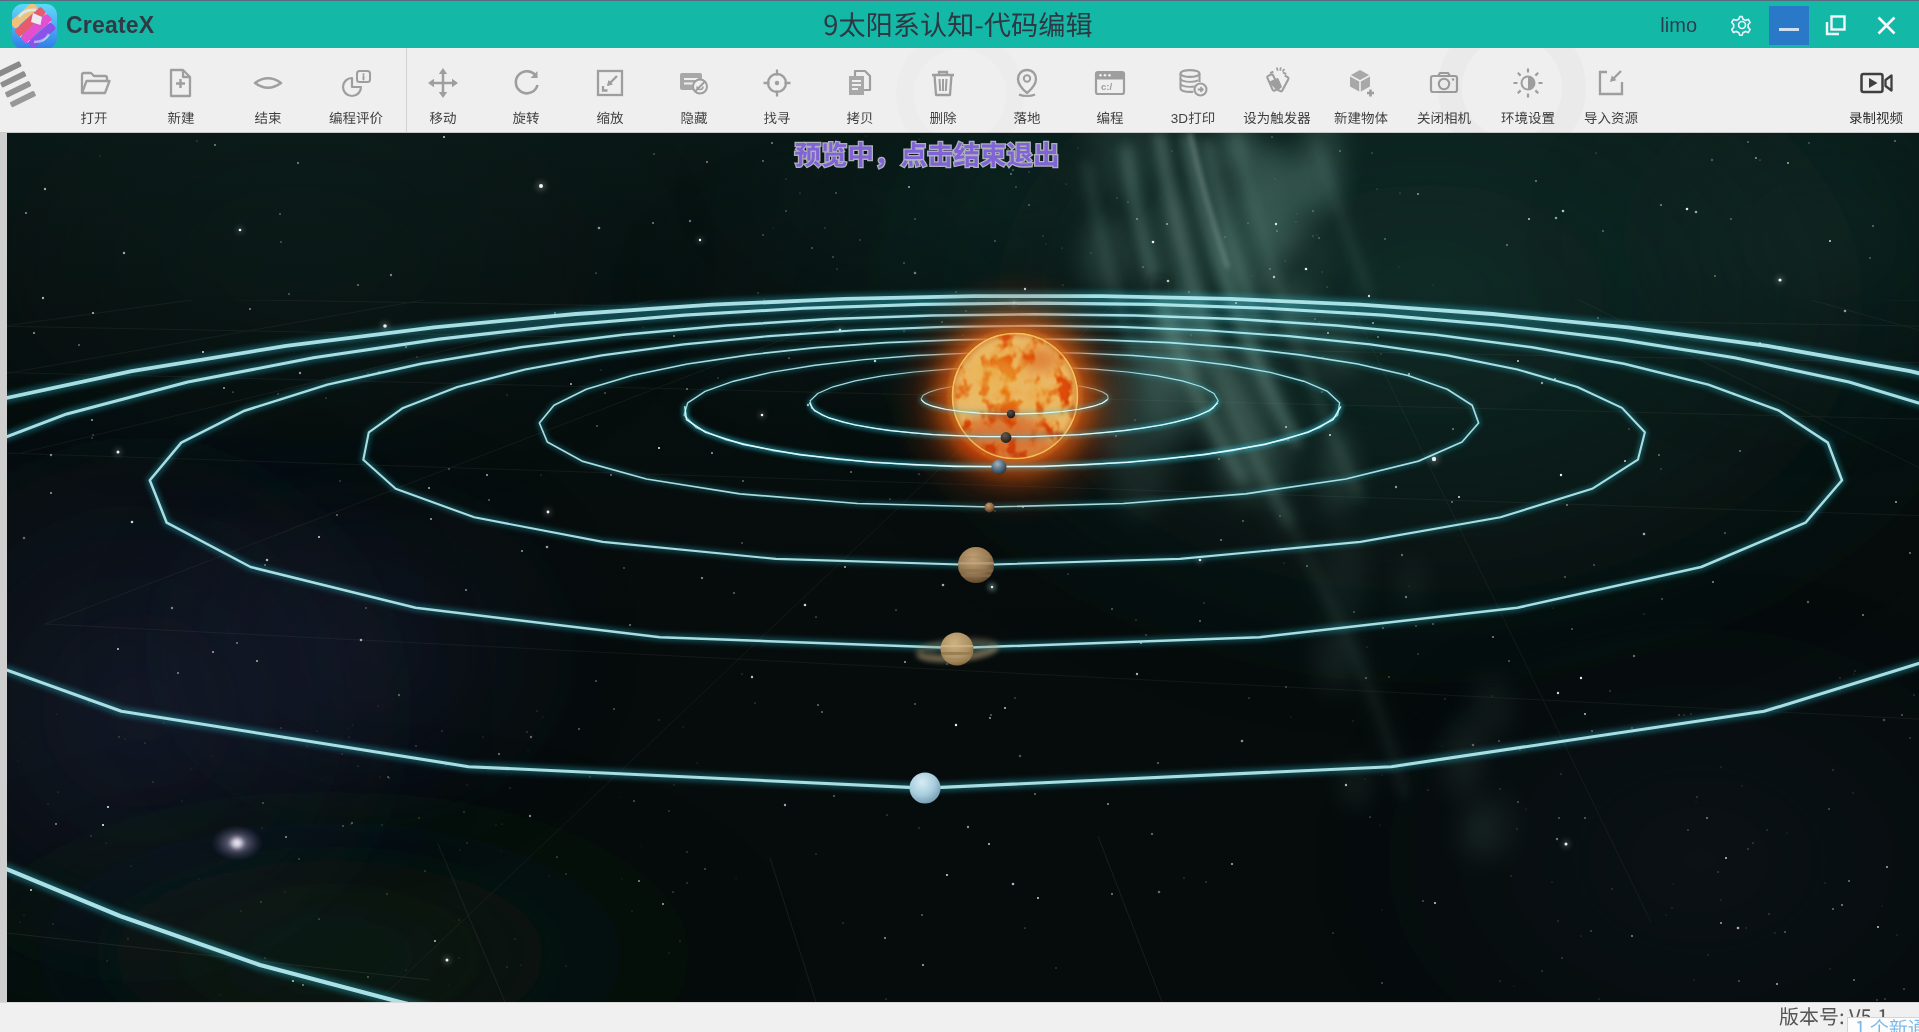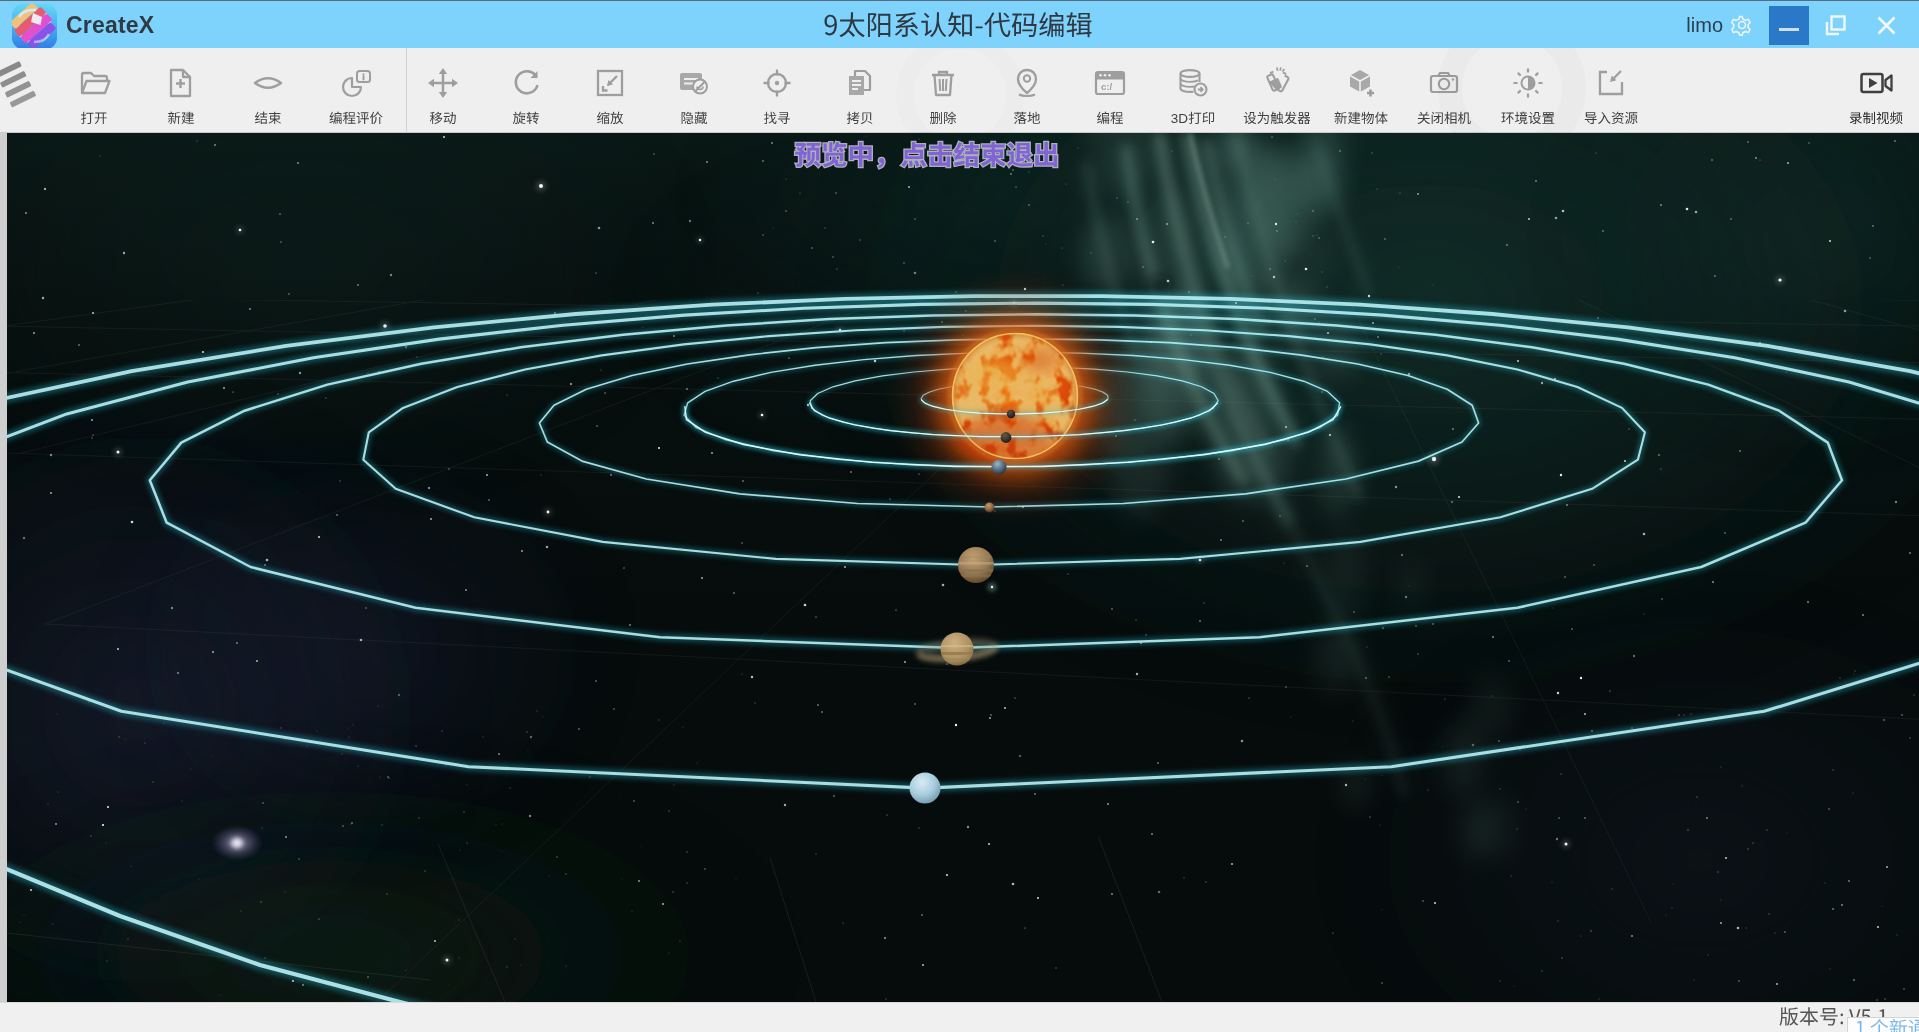--- a/index.html
+++ b/index.html
@@ -1,21 +1,21 @@
 <!DOCTYPE html>
 <html><head><meta charset="utf-8">
 <style>
 * { margin:0; padding:0; box-sizing:border-box; }
 html,body { width:1919px; height:1032px; overflow:hidden; background:#cfcfcf; font-family:"Liberation Sans", sans-serif; }
-#titlebar { position:absolute; left:0; top:0; width:1919px; height:48px; background:#7dd3fc; border-top:1px solid #5a6b80; }
+#titlebar { position:absolute; left:0; top:0; width:1919px; height:48px; background:#14b8a6; border-top:1px solid #5a6b80; }
 #titlebar .appicon { position:absolute; left:12px; top:3px; width:45px; height:45px; border-radius:11px;
   background:linear-gradient(180deg,#62d8f8 0%,#47a9f0 55%,#2f7de8 100%); overflow:hidden; }
 #titlebar .name { position:absolute; left:66px; top:11px; font-size:23px; font-weight:bold; color:#303a44; letter-spacing:0.2px; }
 #titlebar .title { position:absolute; left:0; top:0; width:100%; height:48px; }
-#titlebar .user { position:absolute; right:196px; top:13px; font-size:20px; color:#2c3d50; }
+#titlebar .user { position:absolute; right:222px; top:13px; font-size:20px; color:#2c3d50; }
 #minbtn { position:absolute; right:110px; top:5px; width:40px; height:39px; background:#2a78c8; }
 #minbtn::after { content:""; position:absolute; left:10px; top:22px; width:20px; height:3px; background:#cfe0f2; }
 #toolbar { position:absolute; left:0; top:48px; width:1919px; height:85px; background:#efefef; border-bottom:1px solid #c9c9c9; }
 #tsep { position:absolute; left:406px; top:48px; width:1px; height:85px; background:#d2d2d2; }
 #viewport { position:absolute; left:7px; top:134px; width:1912px; height:868px; background:#04070a; overflow:hidden; }
 #statusbar { position:absolute; left:0; top:1002px; width:1919px; height:30px; background:#f0f0f0; border-top:1px solid #d9d9d9; }
 #leftstrip { position:absolute; left:0; top:133px; width:7px; height:869px; background:#cfcfcf; }
 #noti { position:absolute; left:1847px; top:1017px; width:90px; height:40px; background:#fdfdfd; border:1px solid #d4d4d4; }
 </style></head>
 <body>

